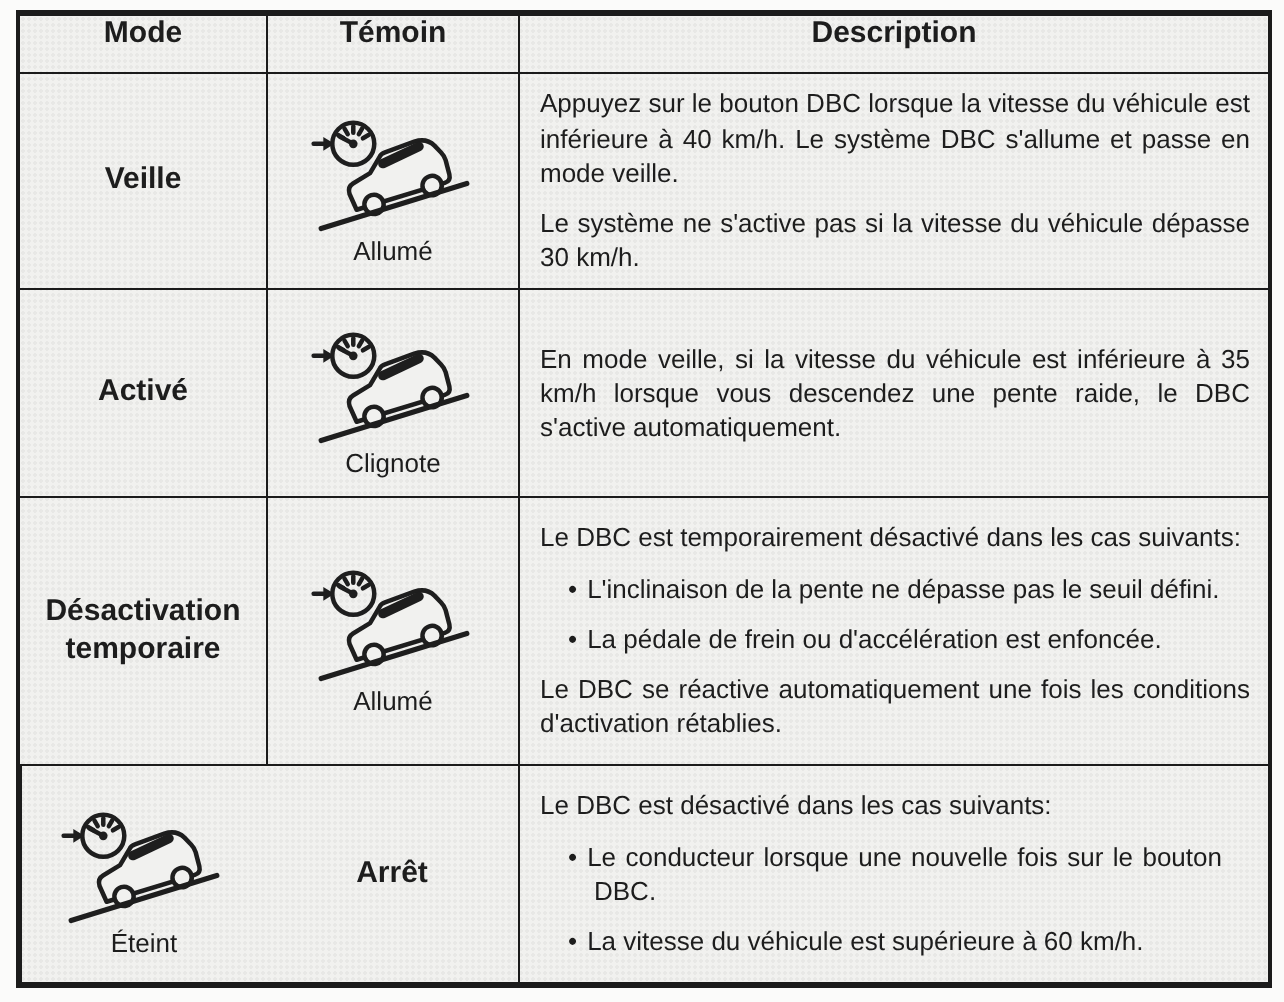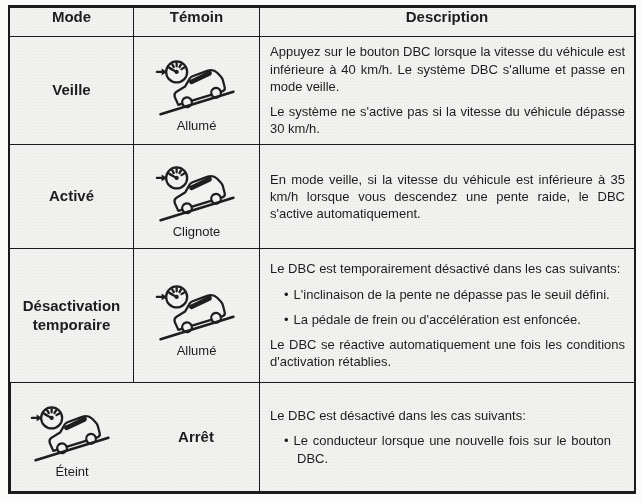--- a/index.html
+++ b/index.html
@@ -155,15 +155,16 @@
         </svg>
     </span>
     <span class="caption">Éteint</span>
   </div>
   <div class="cell c1 mode">
     <span>Arrêt</span>
   </div>
   <div class="cell desc">
     <p class="para">Le DBC est désactivé dans les cas suivants:</p>
     <p class="bullet">Le conducteur lorsque une nouvelle fois sur le bouton DBC.</p>
+    <p class="bullet">La vitesse du véhicule est supérieure à 60 km/h.</p>
   </div>
 
 </div>
 
 </body></html>

